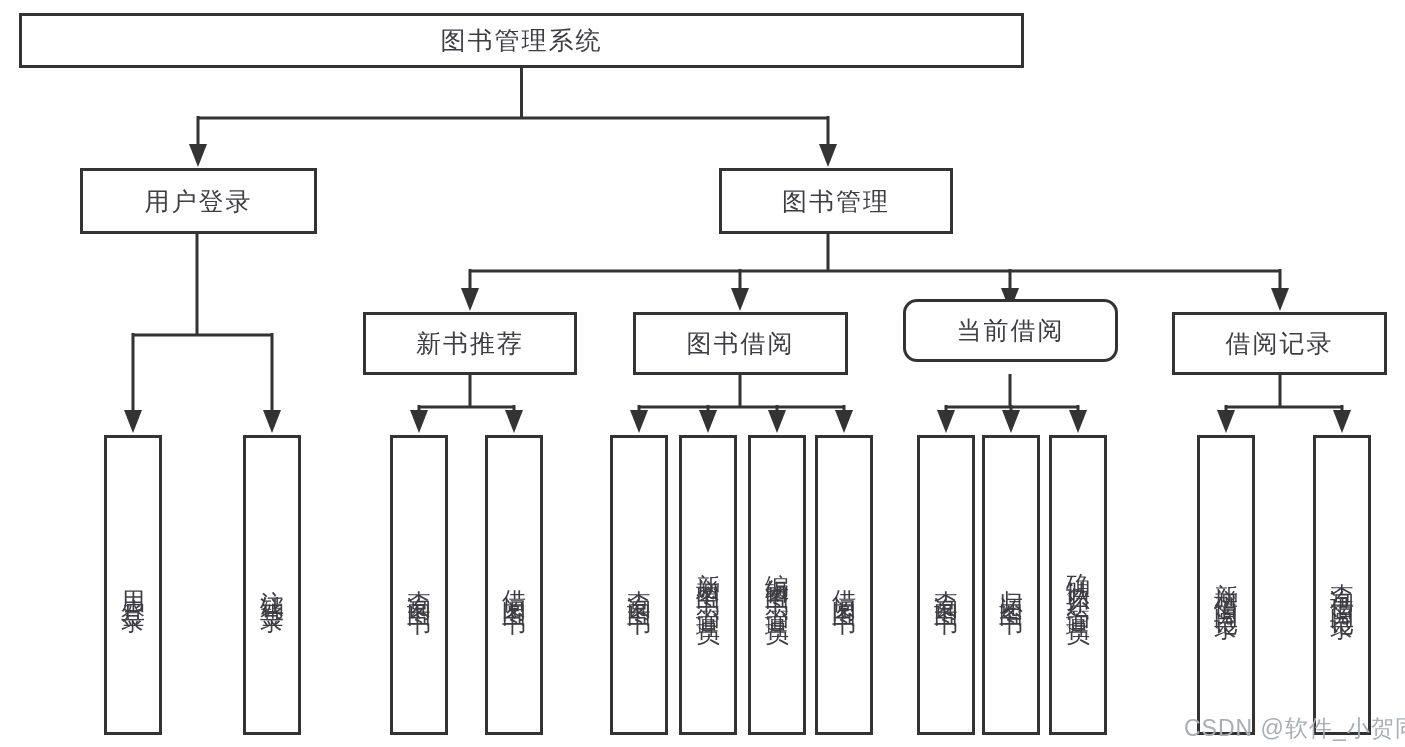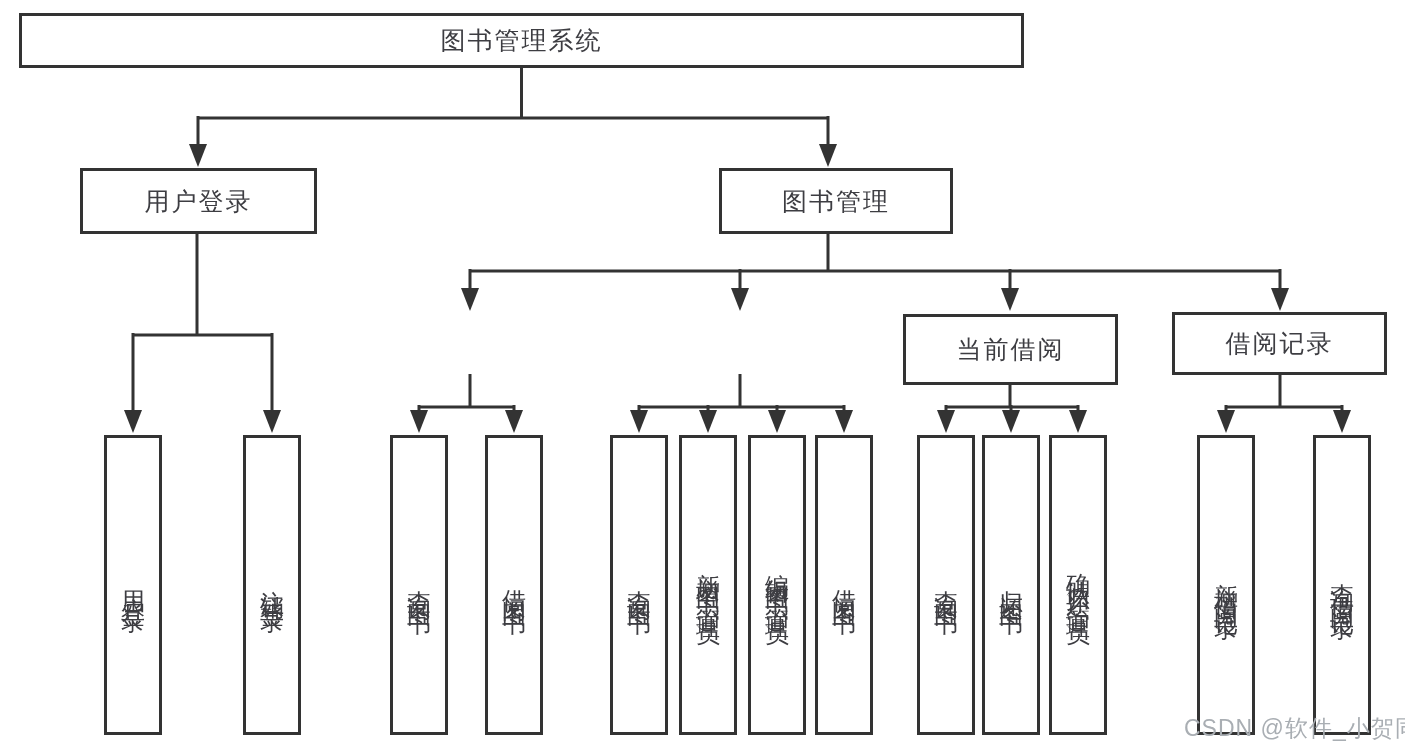--- a/index.html
+++ b/index.html
@@ -104,21 +104,27 @@
     <span>图书管理系统</span>
   </div>
 
   <div class="box h" style="left:80px; top:168px; width:237px; height:66px;">
     <span>用户登录</span>
   </div>
   <div class="box h" style="left:711px; top:168px; width:234px; height:66px;margin-left:8px;">
     <span>图书管理</span>
   </div>
 
-  <div class="box h" style="left:903px; top:314px; width:215px; height:71px;">
+  <div class="box h" style="left:363px; top:312px; width:214px; height:63px;">
+    <span>新书推荐</span>
+  </div>
+  <div class="box h" style="left:633px; top:312px; width:215px; height:63px;">
+    <span>图书借阅</span>
+  </div>
+  <div class="box h" style="left:903px; top:299px; width:215px; height:63px;border-radius:14px;">
     <span>当前借阅</span>
   </div>
   <div class="box h" style="left:1172px; top:312px; width:215px; height:63px;text-align:center;">
     <span>借阅记录</span>
   </div>
 
   <div class="box v" style="left:104px; top:435px; width:58px; height:300px;">
     <span>用户登录</span>
   </div>
   <div class="box v" style="left:243px; top:435px; width:58px; height:300px;">

